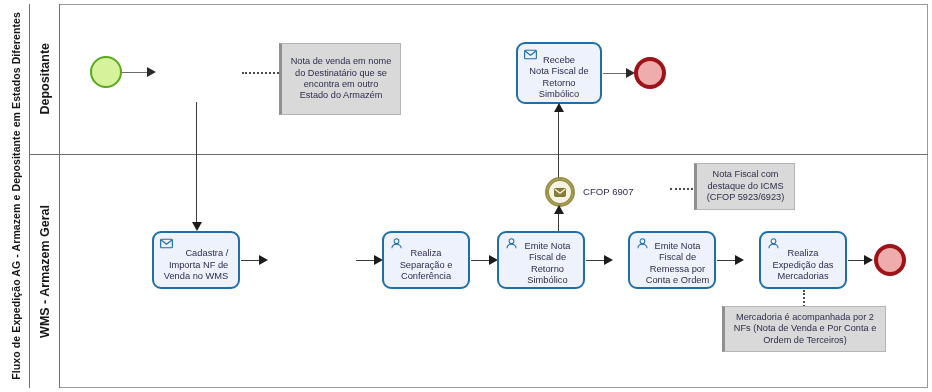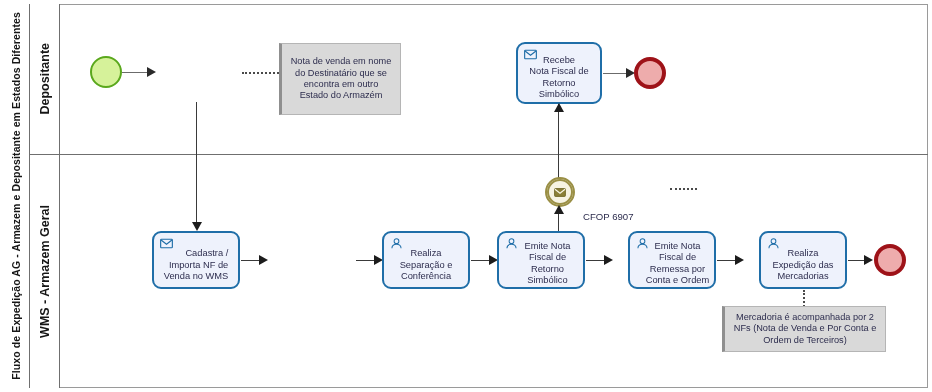--- a/index.html
+++ b/index.html
@@ -90,21 +90,21 @@
   .ev-msg{
     background:#f6f3e2;border:2px solid #9a8f45;
     display:flex;align-items:center;justify-content:center;
   }
   .ev-msg .inner{
     width:22px;height:22px;border-radius:50%;
     border:2px solid #9a8f45;background:#f6f3e2;
     display:flex;align-items:center;justify-content:center;
   }
   .ev-label{
-    position:absolute;font-size:9.6px;color:#2d2d4e;white-space:nowrap;margin-top:25px;
+    position:absolute;font-size:9.6px;color:#2d2d4e;white-space:nowrap;
   }
 
   
   .note{
     position:absolute;box-sizing:border-box;
     background:#d9d9d9;border:1px solid #b5b5b5;
     border-left:3px solid #8f8f8f;
     display:flex;align-items:center;justify-content:center;
     text-align:center;
   }
@@ -200,20 +200,25 @@
     </div>
   </div>
   <div class="ev-label" style="left:583px;top:186px;">CFOP 6907</div>
 
   <div class="flow flow-v" style="left:558px;top:207px;width:1.4px;height:27px;"></div>
   <div class="arrow arrow-u" style="left:554px;top:205px;"></div>
 
   <div class="assoc-v" style="left:670px;top:232px;height:43px;"></div>
   <div class="assoc-h" style="left:670px;top:188px;width:27px;"></div>
 
+  <div class="note" style="left:694px;top:163px;width:101px;height:47px;">
+    <span>Nota Fiscal com
+destaque do ICMS
+(CFOP 5923/6923)</span>
+  </div>
 
   <div class="task" style="left:152px;top:231px;width:88px;height:58px;text-align:right;">
     <svg class="ticon" viewBox="0 0 16 12">
       <rect x="0.8" y="0.8" width="14.4" height="10.4" rx="1" fill="none" stroke="#1f6ea8" stroke-width="1.4"></rect>
       <path d="M1.3 1.7 L8 7 L14.7 1.7" fill="none" stroke="#1f6ea8" stroke-width="1.4"></path>
     </svg>
     <span class="tlabel" style="padding-top:11px;">Cadastra /
 Importa NF de
 Venda no WMS</span>
   </div>

